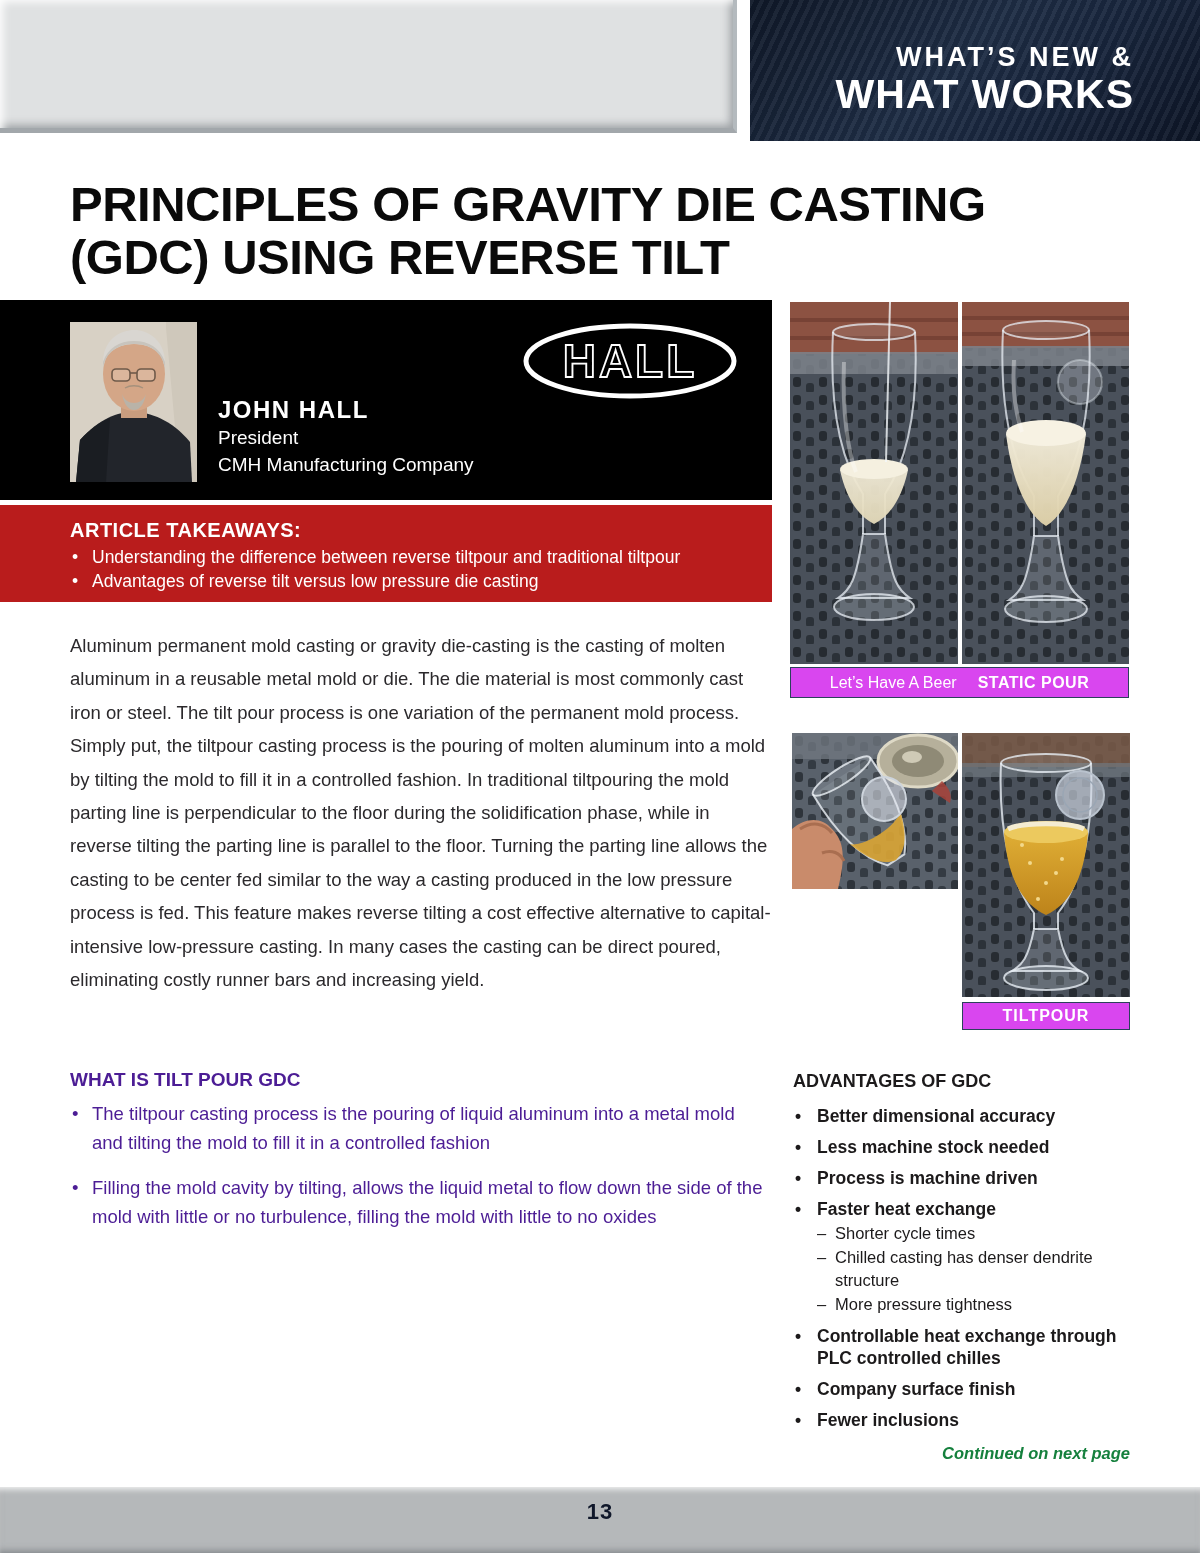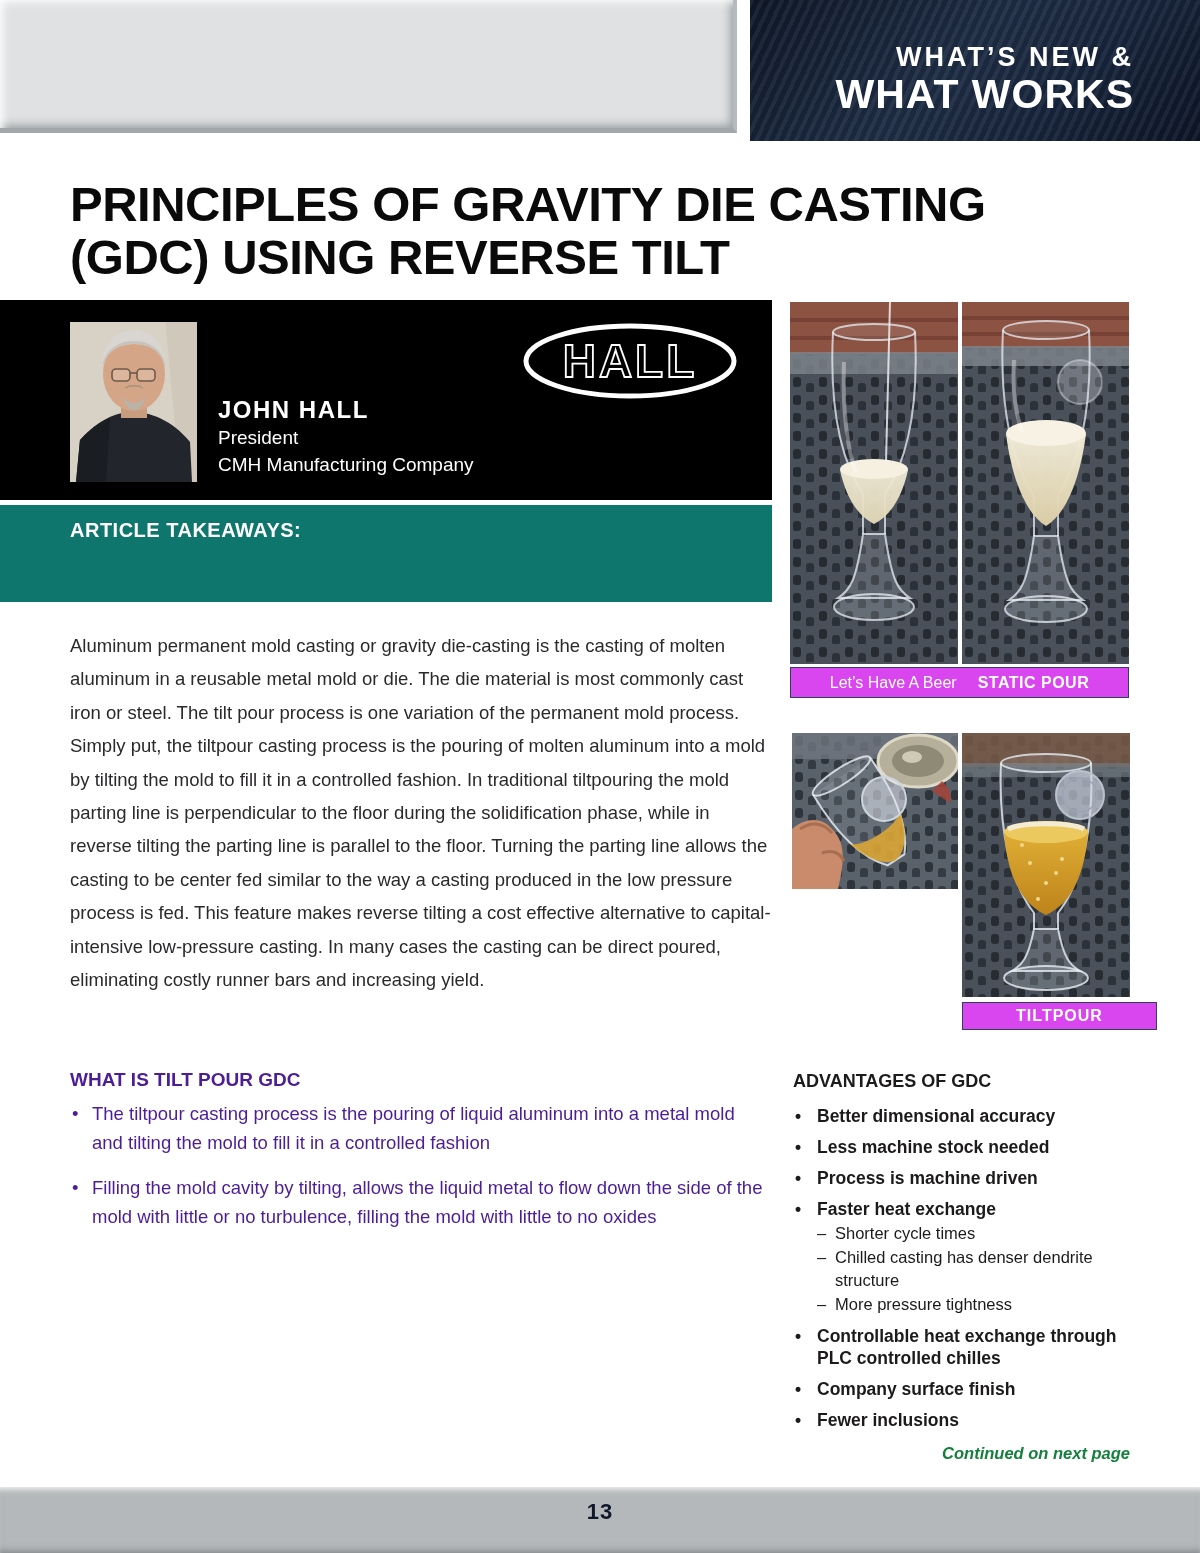--- a/index.html
+++ b/index.html
@@ -42,21 +42,21 @@
   .author-panel{position:absolute;left:0;top:300px;width:772px;height:200px;background:#000000;}
   .author-photo{position:absolute;left:70px;top:22px;width:127px;height:160px;display:block;}
   .author-block{position:absolute;left:218px;top:96px;color:#ffffff;}
   .author-name{font-size:24px;font-weight:800;letter-spacing:1.5px;line-height:28px;}
   .author-role,.author-company{font-size:19px;font-weight:400;line-height:27px;}
   .hall-logo{position:absolute;left:520px;top:21px;width:220px;height:80px;display:block;}
 
   
   .takeaways{
     position:absolute;left:0;top:505px;width:772px;height:97px;box-sizing:border-box;
-    background:#0f766e;color:#ffffff;padding:13px 20px 0 70px;
+    background:#b91c1c;color:#ffffff;padding:13px 20px 0 70px;
   }
   .takeaways-heading{font-size:20px;font-weight:800;letter-spacing:.5px;line-height:24px;}
   .takeaways-list{margin:3px 0 0 0;padding:0;list-style:none;}
   .takeaways-list li{font-size:17.5px;line-height:24px;padding-left:22px;position:relative;}
   .takeaways-list li::before{content:"•";position:absolute;left:2px;top:0;}
 
   
   .intro{position:absolute;left:70px;top:629px;width:706px;font-size:18.5px;line-height:33.4px;color:#2b292c;}
 
   
@@ -70,21 +70,21 @@
   .fig{position:absolute;display:block;}
   .fig-sp-left{left:790px;top:302px;width:168px;height:362px;}
   .fig-sp-right{left:962px;top:302px;width:167px;height:362px;}
   .fig-tp-left{left:792px;top:733px;width:166px;height:156px;}
   .fig-tp-right{left:962px;top:733px;width:168px;height:264px;}
   .caption-bar{
     position:absolute;background:#d946ef;border:1px solid #2c415c;box-sizing:border-box;
     color:#ffffff;font-size:16px;display:flex;align-items:center;justify-content:center;
   }
   .caption-static{left:790px;top:667px;width:339px;height:31px;}
-  .caption-tilt{left:962px;top:1002px;width:195px;height:28px;font-weight:800;letter-spacing:1px;}
+  .caption-tilt{left:962px;top:1002px;width:168px;height:28px;font-weight:800;letter-spacing:1px;}
   .cap-bold{font-weight:800;margin-left:21px;letter-spacing:.5px;}
 
   
   .advantages{position:absolute;left:793px;top:1070px;width:345px;color:#1c1a1b;}
   .advantages-heading{font-size:18px;font-weight:800;line-height:23px;margin-bottom:12px;}
   .adv-list{margin:0;padding:0;list-style:none;}
   .adv-list > li{font-size:17.5px;font-weight:700;line-height:22px;padding-left:24px;position:relative;margin-bottom:9px;}
   .adv-list > li::before{content:"•";position:absolute;left:2px;top:0;font-weight:700;}
   .adv-sub{margin:2px 0 0 0;padding:0;list-style:none;}
   .adv-sub li{font-size:16.5px;font-weight:400;line-height:23.5px;padding-left:18px;position:relative;margin:0;}
@@ -142,20 +142,24 @@
       <div class="author-company">CMH Manufacturing Company</div>
     </div>
     <svg class="hall-logo" viewBox="0 0 220 80">
       <ellipse cx="110" cy="40" rx="104" ry="35" fill="none" stroke="#ffffff" stroke-width="5"></ellipse>
       <text x="110" y="56" text-anchor="middle" font-family="Liberation Sans, sans-serif" font-size="46" font-weight="bold" letter-spacing="3" fill="none" stroke="#ffffff" stroke-width="1.8">HALL</text>
     </svg>
   </div>
 
   <div class="takeaways">
     <div class="takeaways-heading">ARTICLE TAKEAWAYS:</div>
+    <ul class="takeaways-list">
+      <li>Understanding the difference between reverse tiltpour and traditional tiltpour</li>
+      <li>Advantages of reverse tilt versus low pressure die casting</li>
+    </ul>
   </div>
 
   <p class="intro" style="margin:0;">Aluminum permanent mold casting or gravity die-casting is the casting of molten aluminum in a reusable metal mold or die. The die material is most commonly cast iron or steel. The tilt pour process is one variation of the permanent mold process. Simply put, the tiltpour casting process is the pouring of molten aluminum into a mold by tilting the mold to fill it in a controlled fashion. In traditional tiltpouring the mold parting line is perpendicular to the floor during the solidification phase, while in reverse tilting the parting line is parallel to the floor. Turning the parting line allows the casting to be center fed similar to the way a casting produced in the low pressure process is fed. This feature makes reverse tilting a cost effective alternative to capital-intensive low-pressure casting. In many cases the casting can be direct poured, eliminating costly runner bars and increasing yield.</p>
 
   <div class="what-is">
     <div class="what-is-heading">WHAT IS TILT POUR GDC</div>
     <ul class="what-is-list">
       <li>The tiltpour casting process is the pouring of liquid aluminum into a metal mold and tilting the mold to fill it in a controlled fashion</li>
       <li>Filling the mold cavity by tilting, allows the liquid metal to flow down the side of the mold with little or no turbulence, filling the mold with little to no oxides</li>
     </ul>

